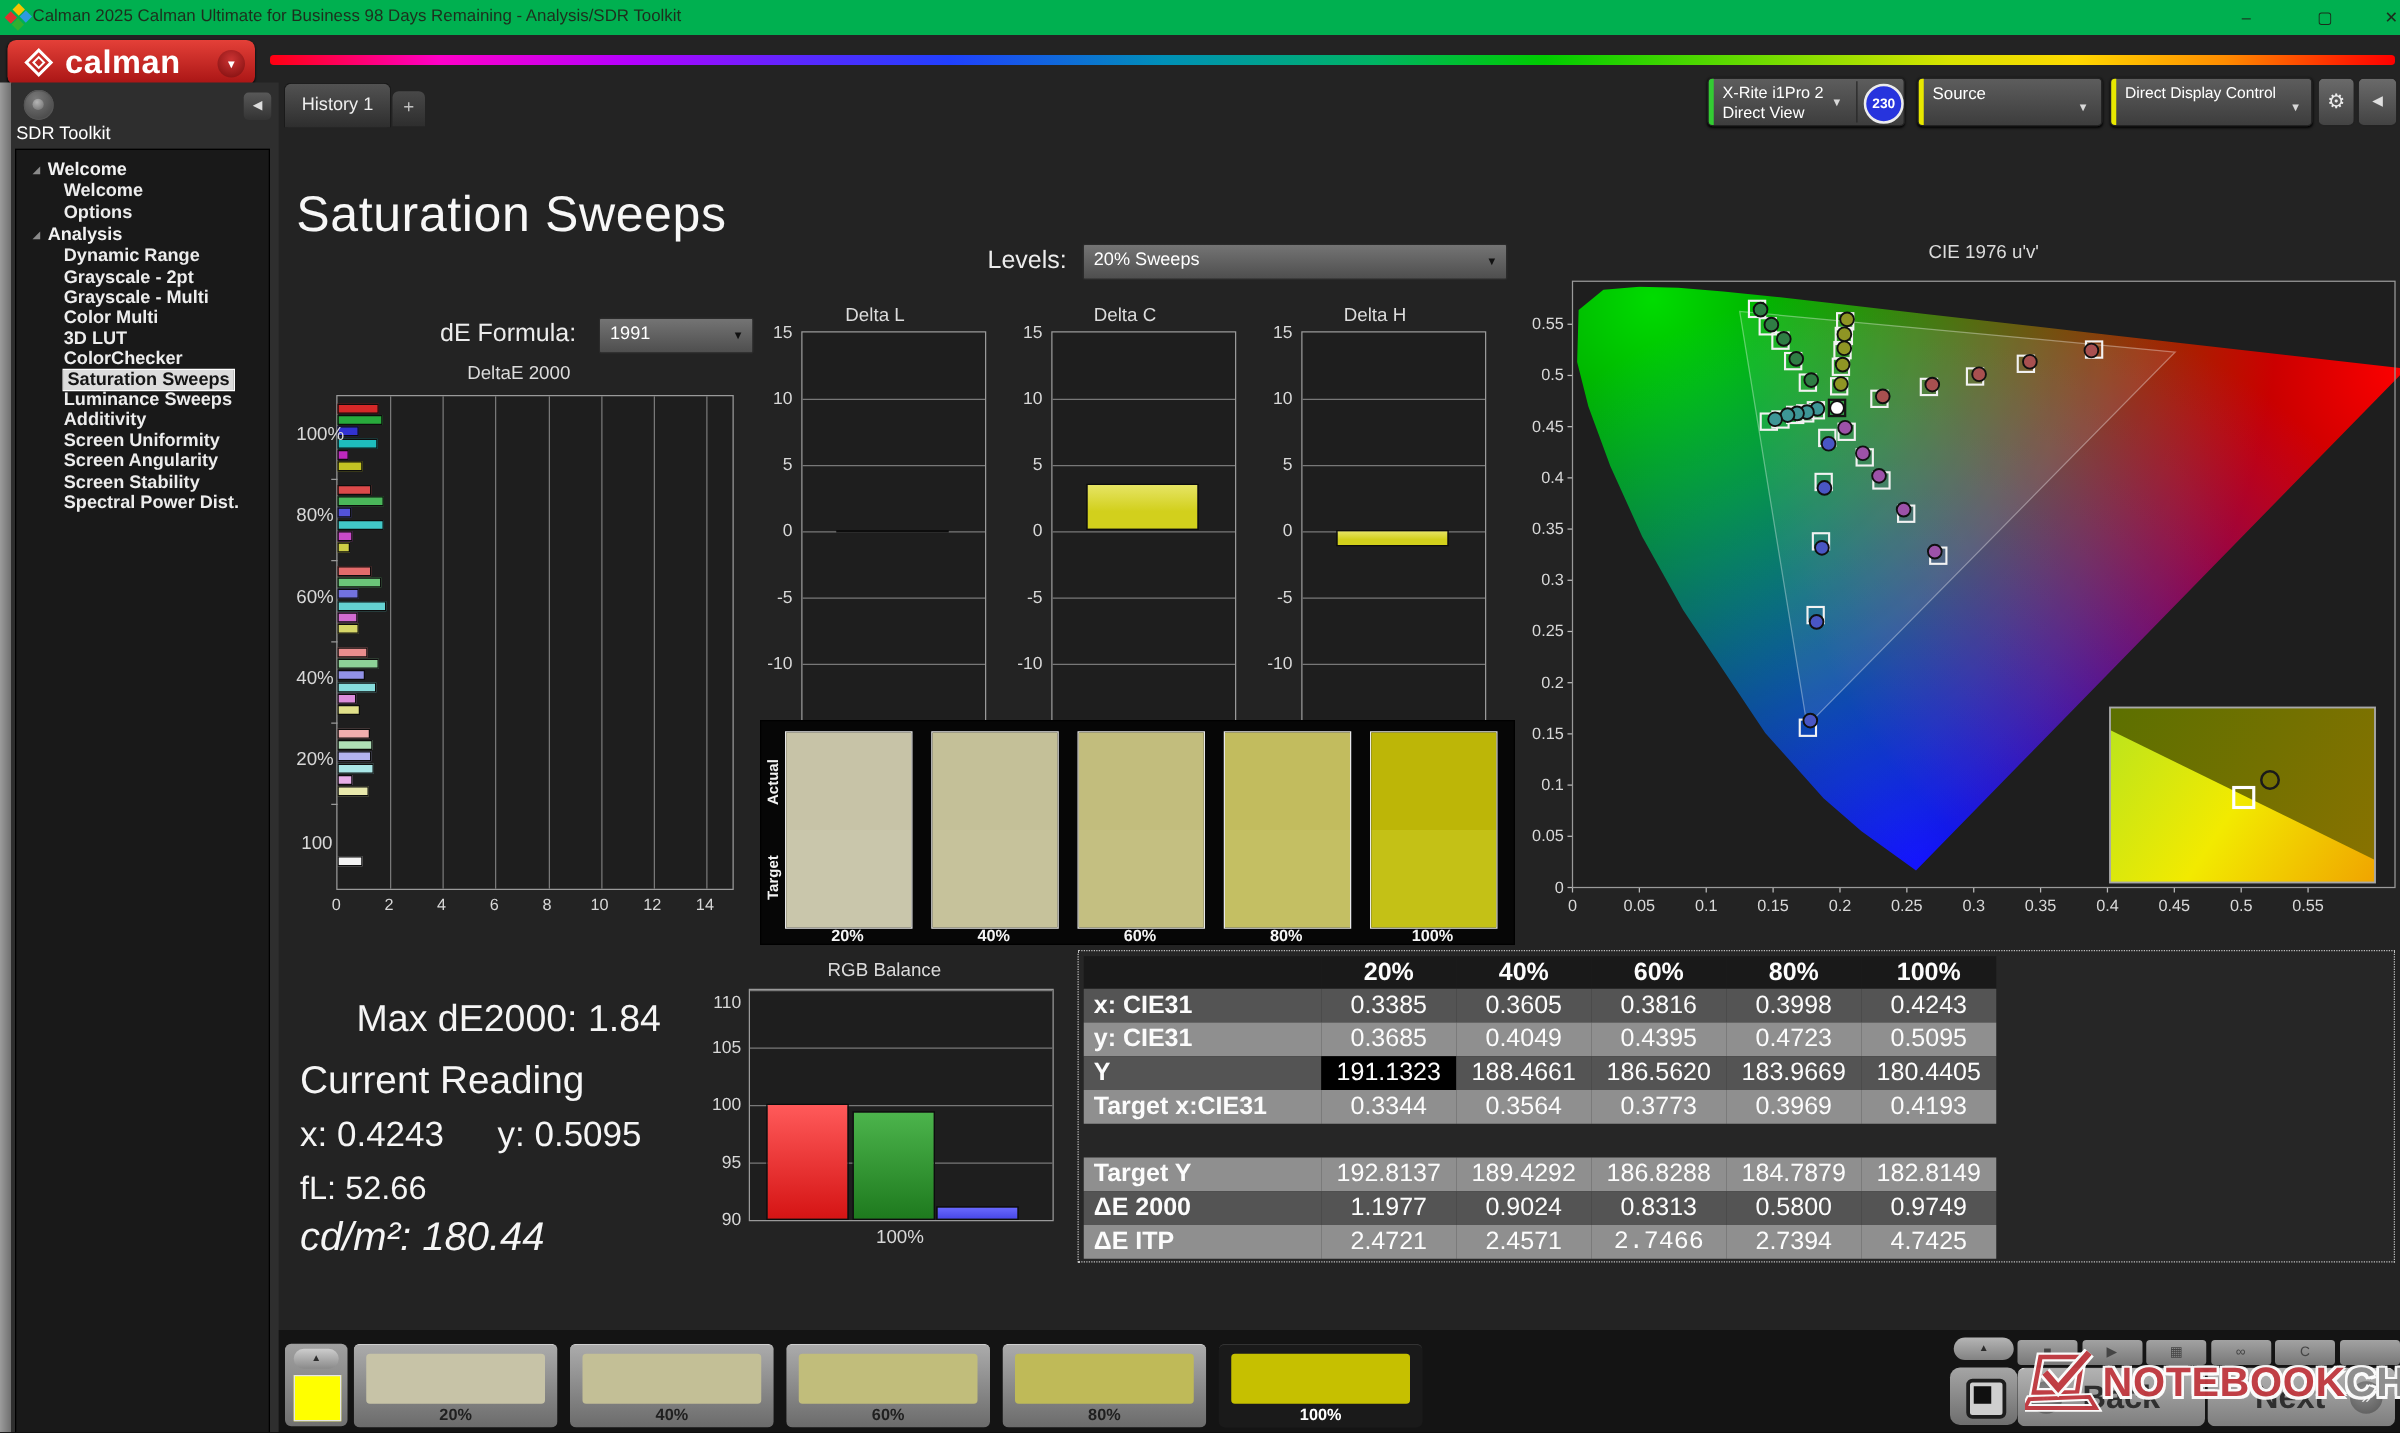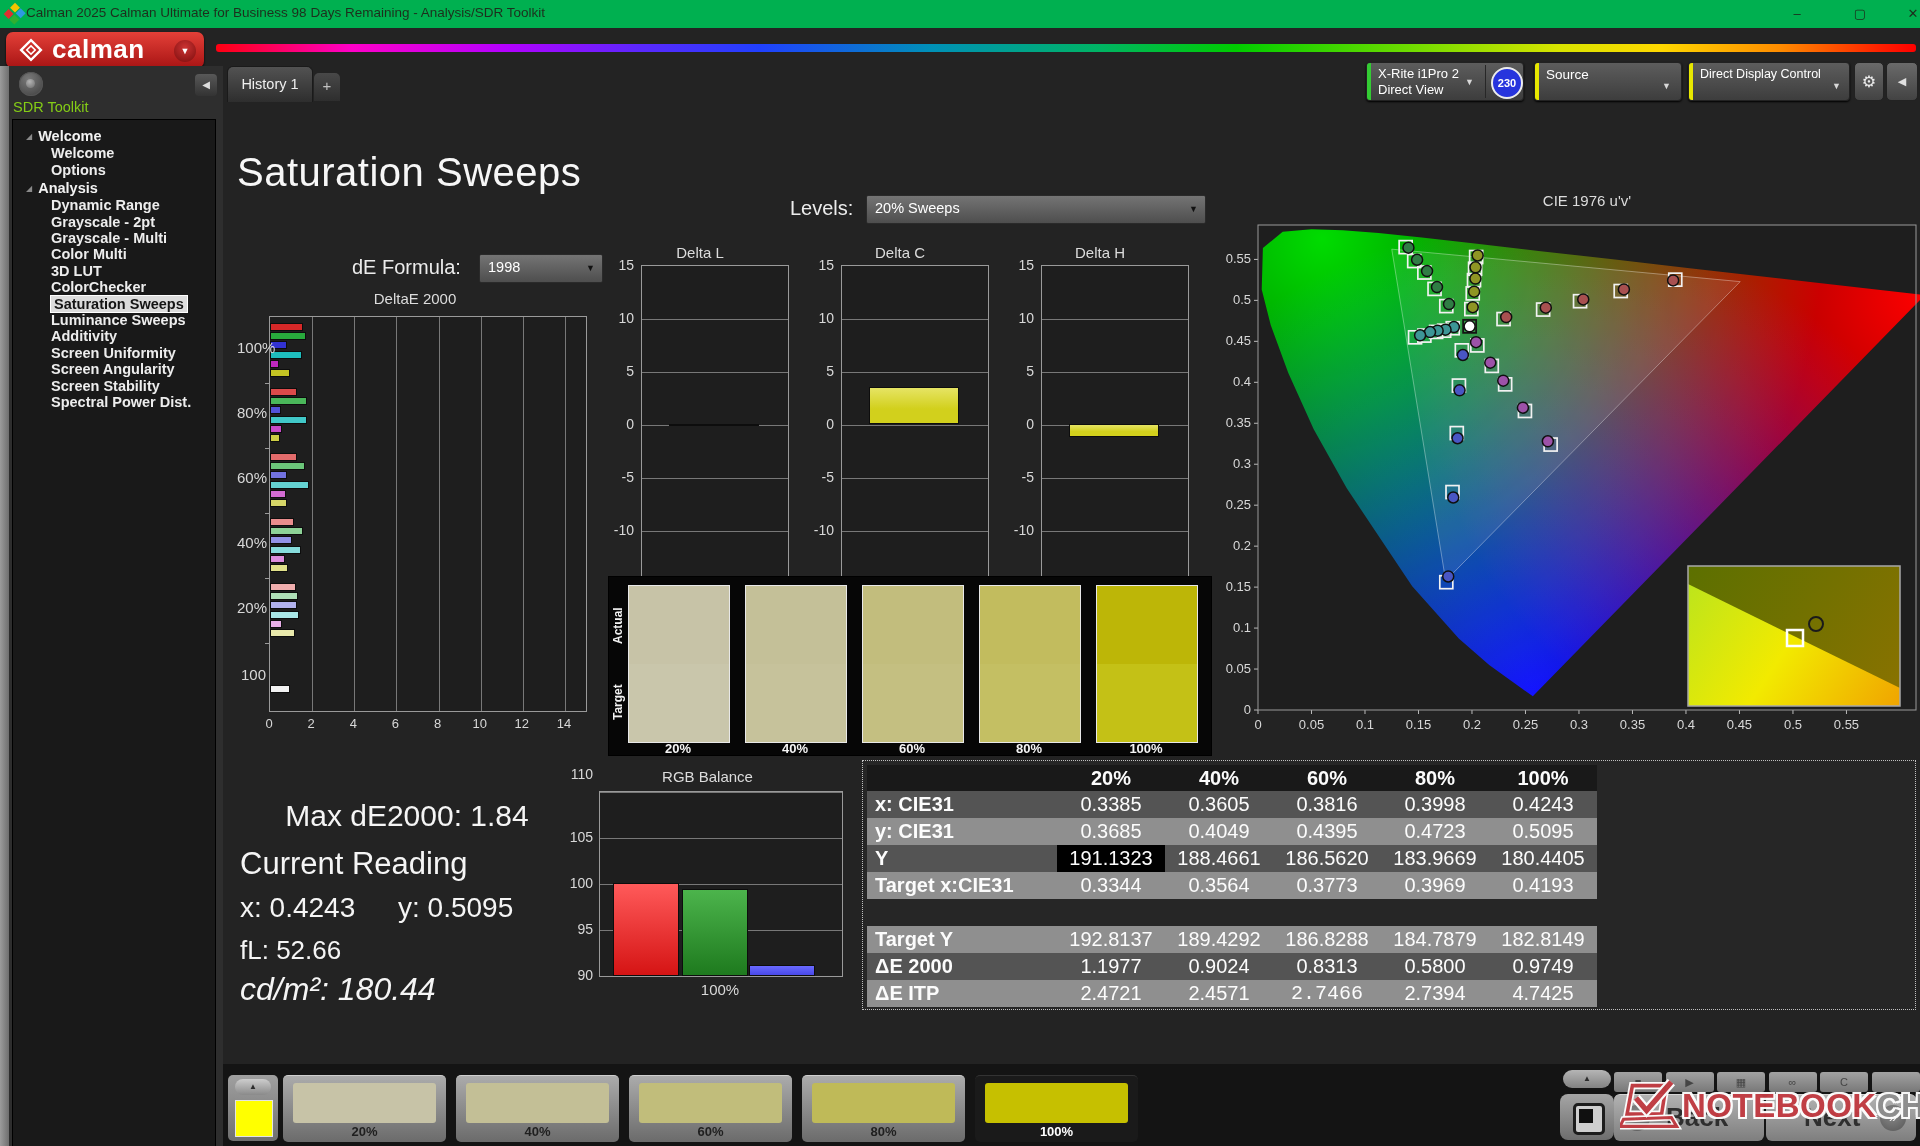--- a/index.html
+++ b/index.html
@@ -18,21 +18,21 @@
   #logodiamond{left:12px;top:5px;width:26px;height:26px;}
   #logochev{left:168px;top:8px;width:22px;height:22px;border-radius:50%;background:radial-gradient(circle at 50% 35%,#c33,#7c0d0d);color:#fff;font-size:9px;text-align:center;line-height:22px;}
   #rainbow{left:216px;top:44px;width:1700px;height:8px;border-radius:3px;
     background:linear-gradient(90deg,#ff0010 0%,#ff00c8 8%,#b400ff 17%,#5a28ff 25%,#2040ff 32%,#0090b8 42%,#00b464 52%,#00cc00 60%,#6cdc00 70%,#d8e400 79%,#ffd800 85%,#ff8c00 92%,#ff1e00 98%,#ff0000 100%);}
   
   #edgestrip{left:0;top:66px;width:9px;height:1080px;background:linear-gradient(90deg,#9c9c9c,#6f6f6f);}
   #sidebar{left:9px;top:66px;width:214px;height:1080px;background:#2e2e2e;}
   #sb-round{left:10px;top:6px;width:24px;height:24px;border-radius:50%;background:radial-gradient(circle at 40% 30%,#7a7a7a,#3c3c3c);box-shadow:inset 0 0 0 1px #555;}
   #sb-round i{position:absolute;left:7px;top:7px;width:9px;height:9px;border-radius:50%;background:radial-gradient(circle at 40% 30%,#b5b5b5,#6a6a6a);}
   #sb-collapse{left:186px;top:8px;width:22px;height:22px;border-radius:4px;background:linear-gradient(#585858,#333);color:#ddd;font-size:10px;text-align:center;line-height:22px;}
-  #sb-title{left:4px;top:33px;font-size:14.5px;color:#84cc16;text-align:right;}
+  #sb-title{left:4px;top:33px;font-size:14.5px;color:#ffffff;text-align:right;}
   #tree{left:3px;top:53px;width:202px;height:1026px;background:#191919;border:1px solid #000;}
   .tgroup{position:absolute;left:13px;font-size:14.5px;font-weight:bold;color:#f2f2f2;white-space:nowrap;}
   .tgroup .tri{color:#8a8a8a;font-size:8px;margin-right:6px;vertical-align:2px;}
   .titem{position:absolute;left:38px;font-size:14.5px;font-weight:bold;color:#ededed;white-space:nowrap;}
   .titem.sel{background:#dcdcdc;color:#141414;padding:0 3px;outline:1px solid #fff;}
   
   #tab-history{left:227px;top:66px;width:84px;height:35px;border-radius:6px 6px 0 0;background:linear-gradient(#525252,#2e2e2e);border:1px solid #1a1a1a;border-bottom:none;color:#efefef;font-size:14.5px;text-align:center;line-height:34px;}
   #tab-plus{left:314px;top:73px;width:26px;height:28px;border-radius:5px 5px 0 0;background:linear-gradient(#484848,#2e2e2e);color:#c2c2c2;font-size:15px;text-align:center;line-height:26px;}
   .ctrlbox{top:62px;height:37px;border-radius:4px;background:linear-gradient(#5d5d5d,#3d3d3d);border:1px solid #222;box-shadow:0 1px 2px #000;}
   .cbar{position:absolute;left:0;top:0;width:4px;height:100%;border-radius:3px 0 0 3px;}
@@ -185,21 +185,21 @@
   <div class="abs" id="collapse2">◀</div>
 
   <div class="abs" id="pagetitle">Saturation Sweeps</div>
   <div class="abs ddlabel" id="levelslabel">Levels:</div>
   <div class="abs ddbox" id="levelsdd">
     <span class="val">20% Sweeps</span>
     <span class="arr">▼</span>
   </div>
   <div class="abs ddlabel" id="formulalabel">dE Formula:</div>
   <div class="abs ddbox" id="formuladd">
-    <span class="val">1998</span>
+    <span class="val">1991</span>
     <span class="arr">▼</span>
   </div>
 
   <div class="abs" id="deltae" style="left:237px;top:290px;width:356px;height:452px">
       <div class="charttitle" style="top: 0px;">DeltaE 2000</div>
       <div class="plot" style="left: 32px; top: 26px; width: 316px; height: 394px;">
         <div class="gl" style="left: 42.1333px; top: 0px; width: 1px; height: 100%;"></div>
         <div class="gl" style="left: 84.2667px; top: 0px; width: 1px; height: 100%;"></div>
         <div class="gl" style="left: 126.4px; top: 0px; width: 1px; height: 100%;"></div>
         <div class="gl" style="left: 168.533px; top: 0px; width: 1px; height: 100%;"></div>
@@ -515,21 +515,21 @@
         <div class="gl" style="left: 0px; top: 46px; width: 100%; height: 1px;"></div>
         <div class="gl" style="left: 0px; top: 0px; width: 100%; height: 1px;"></div>
         <div class="bar" style="left: 13px; top: 91.08px; width: 66px; height: 92.92px; background: linear-gradient(rgb(255, 90, 90), rgb(213, 20, 20));"></div>
         <div class="bar" style="left: 82px; top: 96.6px; width: 66px; height: 87.4px; background: linear-gradient(rgb(76, 180, 76), rgb(30, 122, 30));"></div>
         <div class="bar" style="left: 149px; top: 172.96px; width: 66px; height: 11.04px; background: linear-gradient(rgb(106, 106, 255), rgb(72, 72, 232));"></div>
       </div>
       <div class="ticklbl r" style="left: 0px; top: 201px; width: 38px; font-size: 14px;">90</div>
       <div class="ticklbl r" style="left: 0px; top: 155px; width: 38px; font-size: 14px;">95</div>
       <div class="ticklbl r" style="left: 0px; top: 109px; width: 38px; font-size: 14px;">100</div>
       <div class="ticklbl r" style="left: 0px; top: 63px; width: 38px; font-size: 14px;">105</div>
-      <div class="ticklbl r" style="left: 0px; top: 0; width: 38px; font-size: 14px;">110</div>
+      <div class="ticklbl r" style="left: 0px; top: 27px; width: 38px; font-size: 14px;">110</div>
       <div class="ticklbl c" style="left: 44px; top: 215px; width: 242px; font-size: 15px;">100%</div>
     </div>
 
   <div class="abs" id="tablebox">
       <div class="trow" style="top: 4px;">
         <div class="tcell tlabel" style="background: rgb(25, 25, 25); height: 26px; line-height: 26px;"></div>
         <div class="tcell tval" style="background: rgb(25, 25, 25); font-weight: bold; height: 26px; line-height: 26px;">20%</div>
         <div class="tcell tval" style="background: rgb(25, 25, 25); font-weight: bold; height: 26px; line-height: 26px;">40%</div>
         <div class="tcell tval" style="background: rgb(25, 25, 25); font-weight: bold; height: 26px; line-height: 26px;">60%</div>
         <div class="tcell tval" style="background: rgb(25, 25, 25); font-weight: bold; height: 26px; line-height: 26px;">80%</div>

